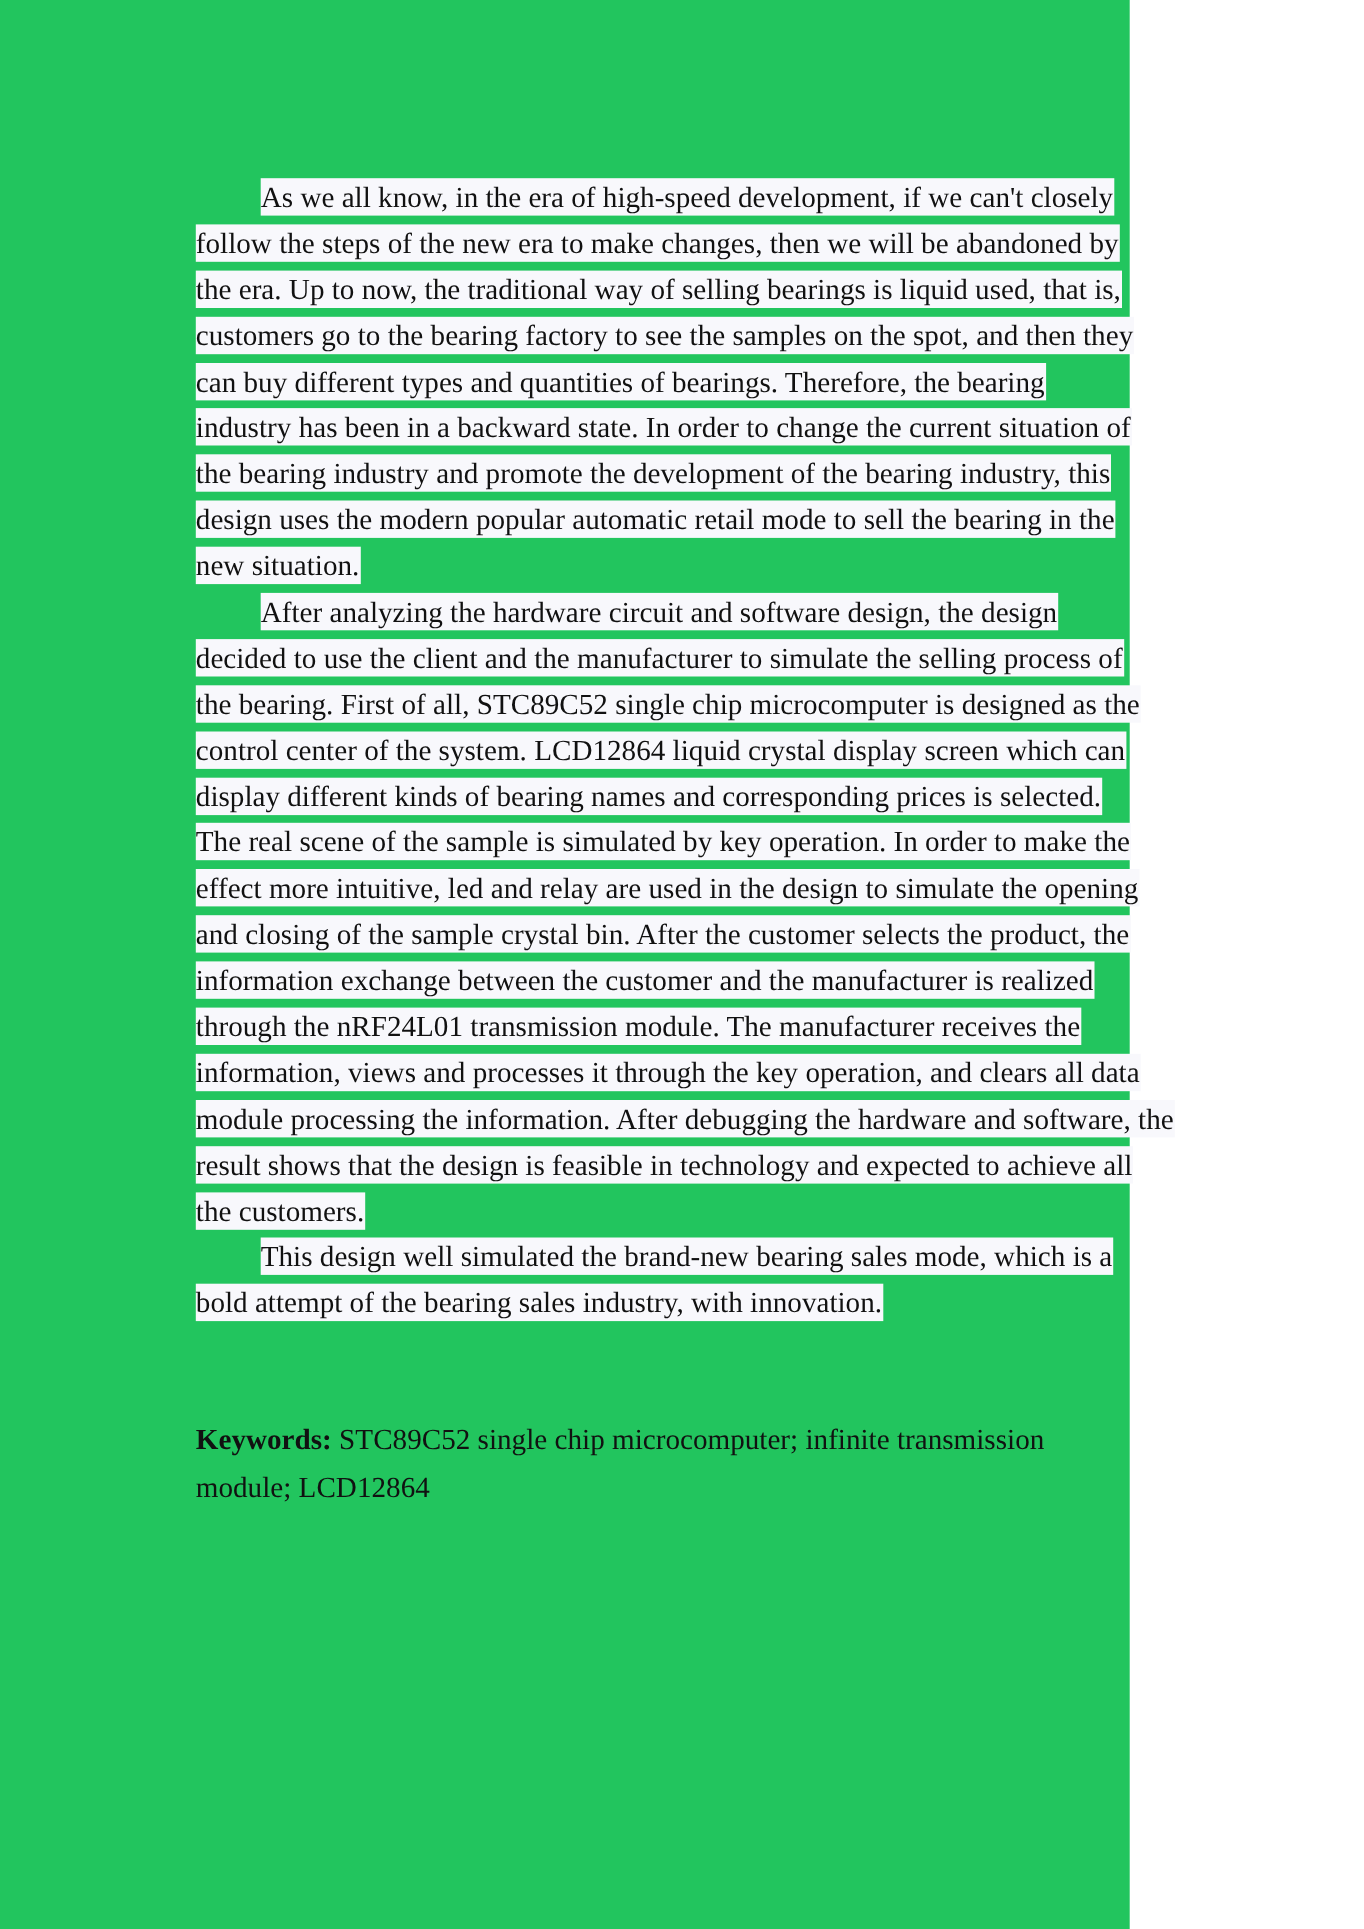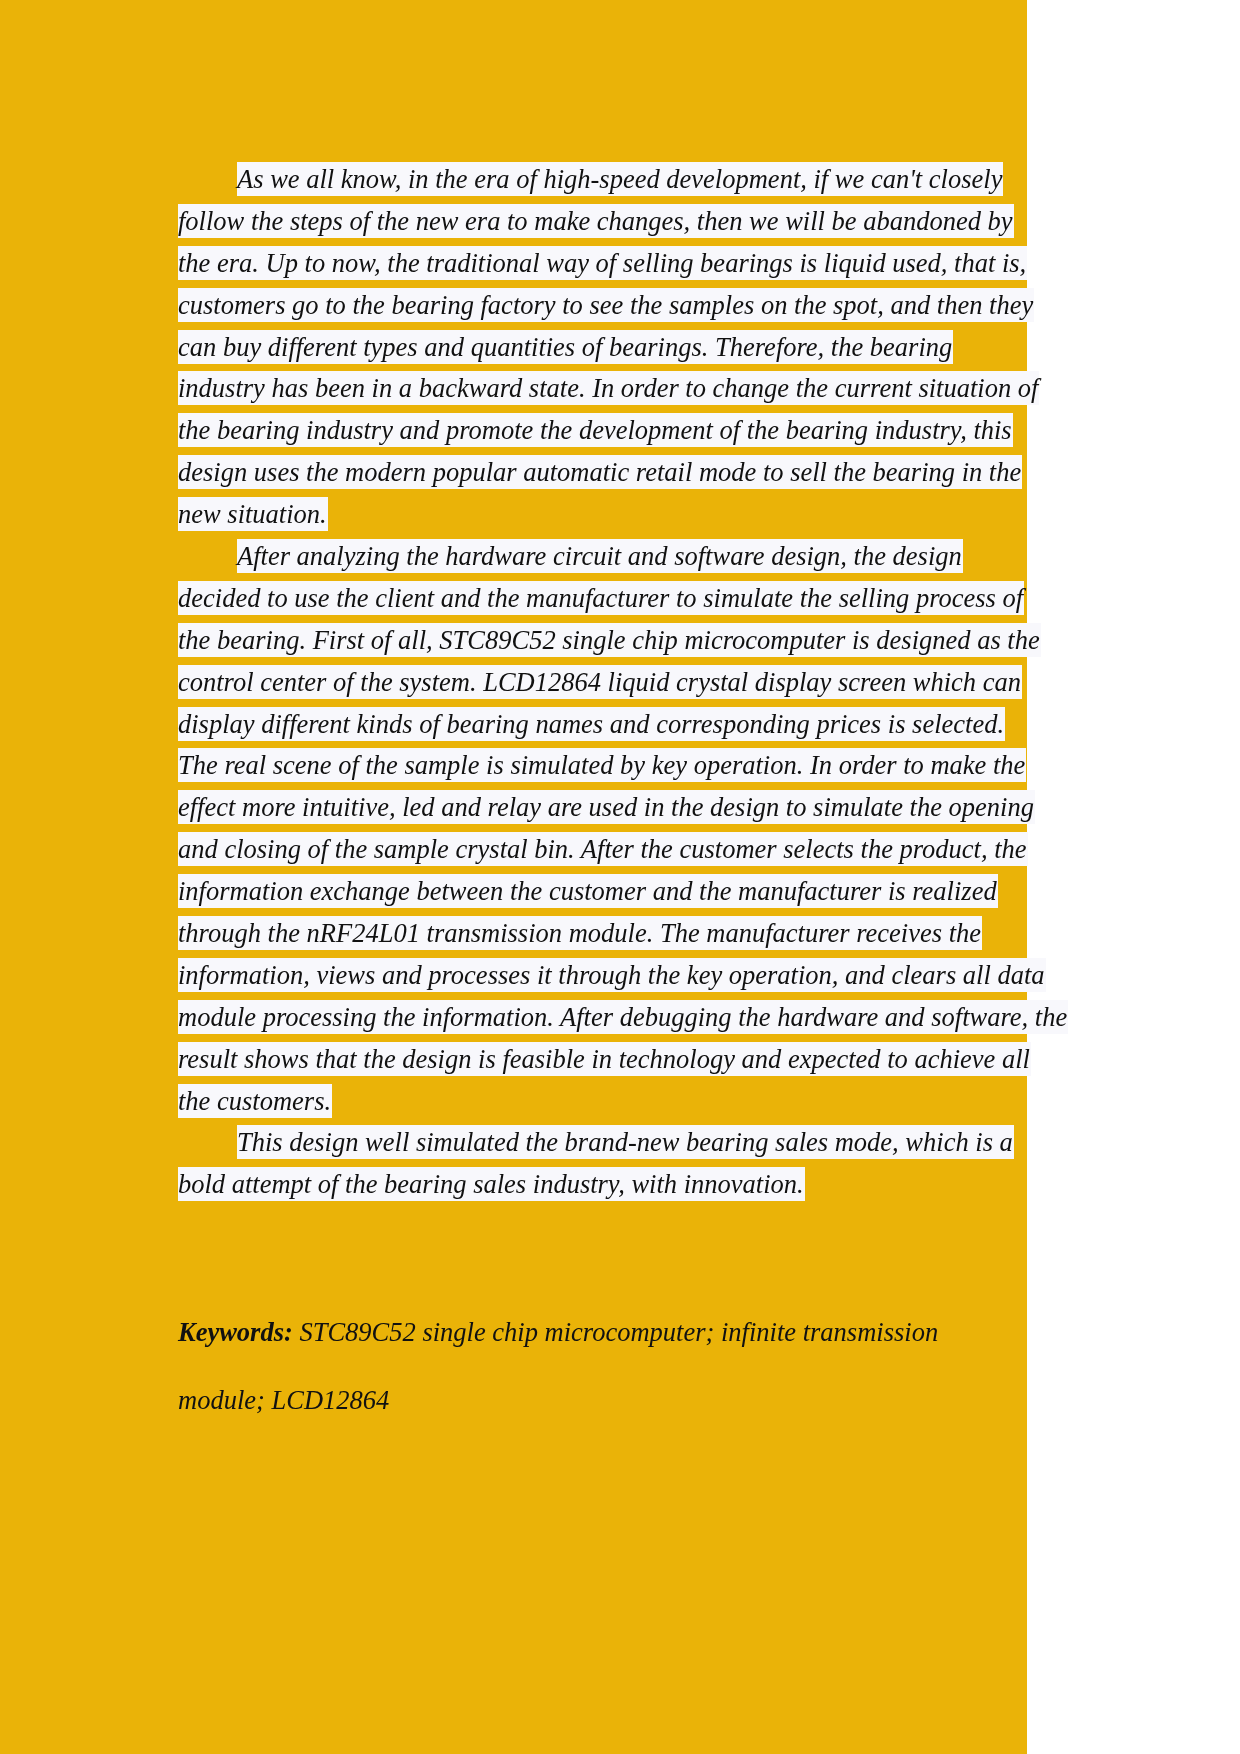--- a/index.html
+++ b/index.html
@@ -14,22 +14,21 @@
       overflow: hidden;
       font-family: "Liberation Serif", "DejaVu Serif", serif;
       color: #111111;
     }
     .page {
       position: absolute;
       left: 0;
       top: 0;
       width: 1027px;
       height: 1754px;
-      background: #eab308;
-      font-style: italic;
+      background: #22c55e;
     }
     .abstract {
       position: absolute;
       left: 178px;
       top: 162px;
       width: 960px;
     }
     .line {
       display: block;
       height: 41.9px;
@@ -52,21 +51,20 @@
       left: 178px;
       top: 1290px;
       width: 960px;
       font-size: 26.5px;
     }
     .kw-line {
       display: block;
       height: 44px;
       line-height: 36px;
       white-space: nowrap;
-      margin-top: 24px;
     }
     .kw-label {
       font-weight: bold;
     }
   </style>
 </head>
 <body>
 
 <div class="page">
 

